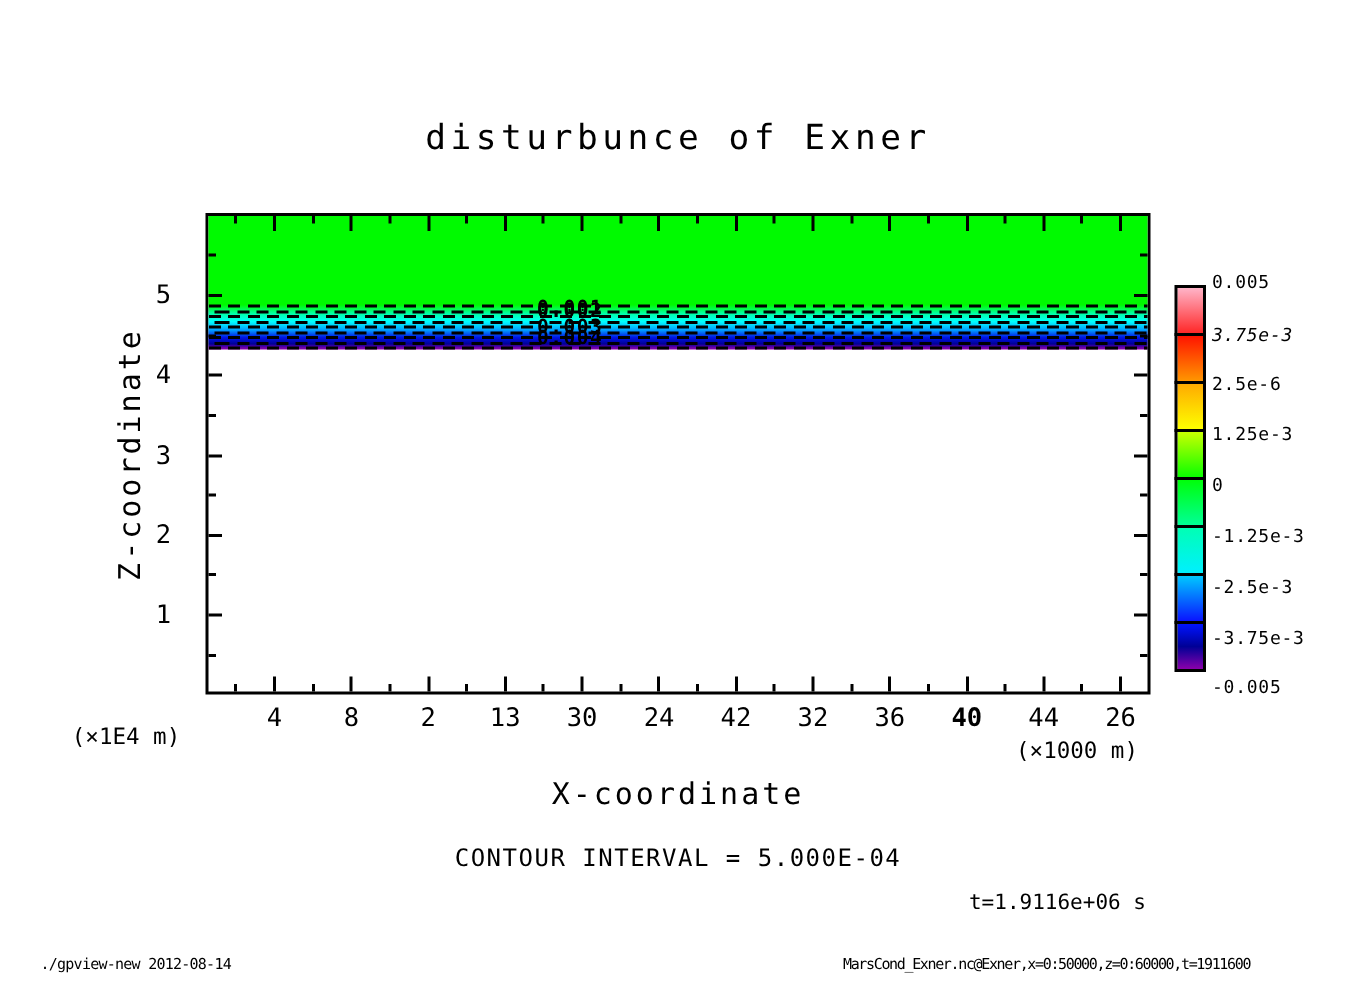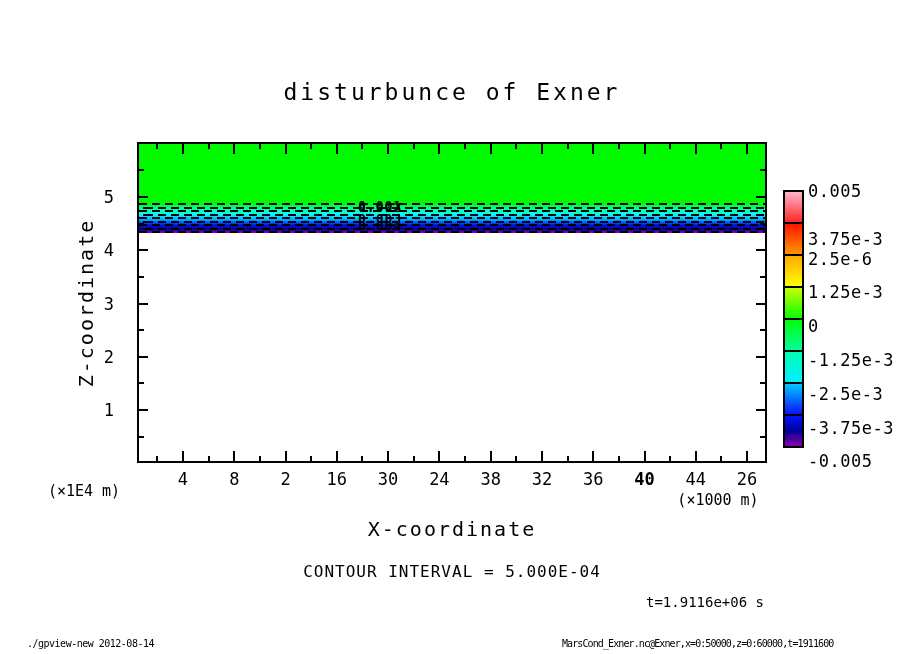--- a/index.html
+++ b/index.html
@@ -17,21 +17,21 @@
   .tick{background:#000;}
   .xlab{width:36px;top:469px;font-size:17px;text-align:center;}
   .ylab{width:40px;left:74px;font-size:17px;text-align:right;}
   .axis-x{left:137px;width:630px;top:517px;font-size:20px;letter-spacing:2px;}
   .axis-y{left:86px;top:303px;transform:translate(-50%,-50%) rotate(-90deg);
           font-size:20px;letter-spacing:2px;white-space:nowrap;}
   .unit-y{left:28px;width:112px;top:482px;font-size:15px;}
   .unit-x{left:650px;width:136px;top:491px;font-size:15px;}
   .cbar{left:783px;top:190px;width:21px;height:272px;}
   .cbar-cell{left:0;width:21px;height:34px;box-sizing:border-box;border:2px solid #000;}
-  .cbar-lab{left:808px;width:90px;font-size:17px;letter-spacing:0.5px;}
+  .cbar-lab{left:808px;width:90px;font-size:12px;letter-spacing:0.5px;}
   .cint{left:137px;width:630px;top:562px;font-size:16px;letter-spacing:1px;}
   .time{left:620px;width:170px;top:594px;font-size:14px;text-align:center;}
   .foot{top:638px;font-size:10px;letter-spacing:-0.5px;white-space:nowrap;}
   .footL{left:27px;}
   .footR{left:562px;letter-spacing:-0.9px;}
 </style>
 </head>
 <body>
 
 <div class="abs title ctr">disturbunce of Exner</div>
@@ -127,24 +127,24 @@
       <div class="abs tick" style="right: 0px; top: 78.625px; width: 5px; height: 2px;"></div>
       <div class="abs tick" style="left: 0px; top: 25.375px; width: 5px; height: 2px;"></div>
       <div class="abs tick" style="right: 0px; top: 25.375px; width: 5px; height: 2px;"></div>
     </div>
 </div>
 
 <div id="xTickLabels">
     <div class="abs xlab" style="left: 164.98px;">4</div>
     <div class="abs xlab" style="left: 216.26px;">8</div>
     <div class="abs xlab" style="left: 267.54px;">2</div>
-    <div class="abs xlab" style="left: 318.82px;">16</div>
+    <div class="abs xlab" style="left: 318.82px;">13</div>
     <div class="abs xlab" style="left: 370.1px;">30</div>
     <div class="abs xlab" style="left: 421.38px;">24</div>
-    <div class="abs xlab" style="left: 472.66px;">38</div>
+    <div class="abs xlab" style="left: 472.66px;">42</div>
     <div class="abs xlab" style="left: 523.94px;">32</div>
     <div class="abs xlab" style="left: 575.22px;">36</div>
     <div class="abs xlab" style="left: 626.5px; font-weight: bold;">40</div>
     <div class="abs xlab" style="left: 677.78px;">44</div>
     <div class="abs xlab" style="left: 729.06px;">26</div>
   </div>
 <div id="yTickLabels">
     <div class="abs ylab" style="top: 400px;">1</div>
     <div class="abs ylab" style="top: 346.75px;">2</div>
     <div class="abs ylab" style="top: 293.5px;">3</div>
@@ -162,21 +162,21 @@
     <div class="abs cbar-cell" style="top: 34px; margin-top: -2px; background: linear-gradient(rgb(255, 20, 0), rgb(255, 150, 0));"></div>
     <div class="abs cbar-cell" style="top: 68px; margin-top: -4px; background: linear-gradient(rgb(255, 170, 0), rgb(253, 255, 0));"></div>
     <div class="abs cbar-cell" style="top: 102px; margin-top: -6px; background: linear-gradient(rgb(200, 255, 0), rgb(10, 255, 0));"></div>
     <div class="abs cbar-cell" style="top: 136px; margin-top: -8px; background: linear-gradient(rgb(0, 255, 10), rgb(0, 255, 150));"></div>
     <div class="abs cbar-cell" style="top: 170px; margin-top: -10px; background: linear-gradient(rgb(0, 255, 180), rgb(0, 240, 255));"></div>
     <div class="abs cbar-cell" style="top: 204px; margin-top: -12px; background: linear-gradient(rgb(0, 200, 255), rgb(10, 20, 255));"></div>
     <div class="abs cbar-cell" style="top: 238px; margin-top: -14px; background: linear-gradient(rgb(0, 20, 255), rgb(0, 0, 150), rgb(138, 0, 170));"></div>
   </div>
 <div id="cbarLabels">
     <div class="abs cbar-lab" style="top: 181px;">0.005</div>
-    <div class="abs cbar-lab" style="top: 229px;">3.75e-3</div>
+    <div class="abs cbar-lab" style="top: 216px; font-style: italic;">3.75e-3</div>
     <div class="abs cbar-lab" style="top: 248.6px;">2.5e-6</div>
     <div class="abs cbar-lab" style="top: 282.4px;">1.25e-3</div>
     <div class="abs cbar-lab" style="top: 316.2px;">0</div>
     <div class="abs cbar-lab" style="top: 350px;">-1.25e-3</div>
     <div class="abs cbar-lab" style="top: 383.8px;">-2.5e-3</div>
     <div class="abs cbar-lab" style="top: 417.6px;">-3.75e-3</div>
     <div class="abs cbar-lab" style="top: 451.4px;">-0.005</div>
   </div>
 
 <div class="abs cint ctr">CONTOUR INTERVAL = 5.000E-04</div>

